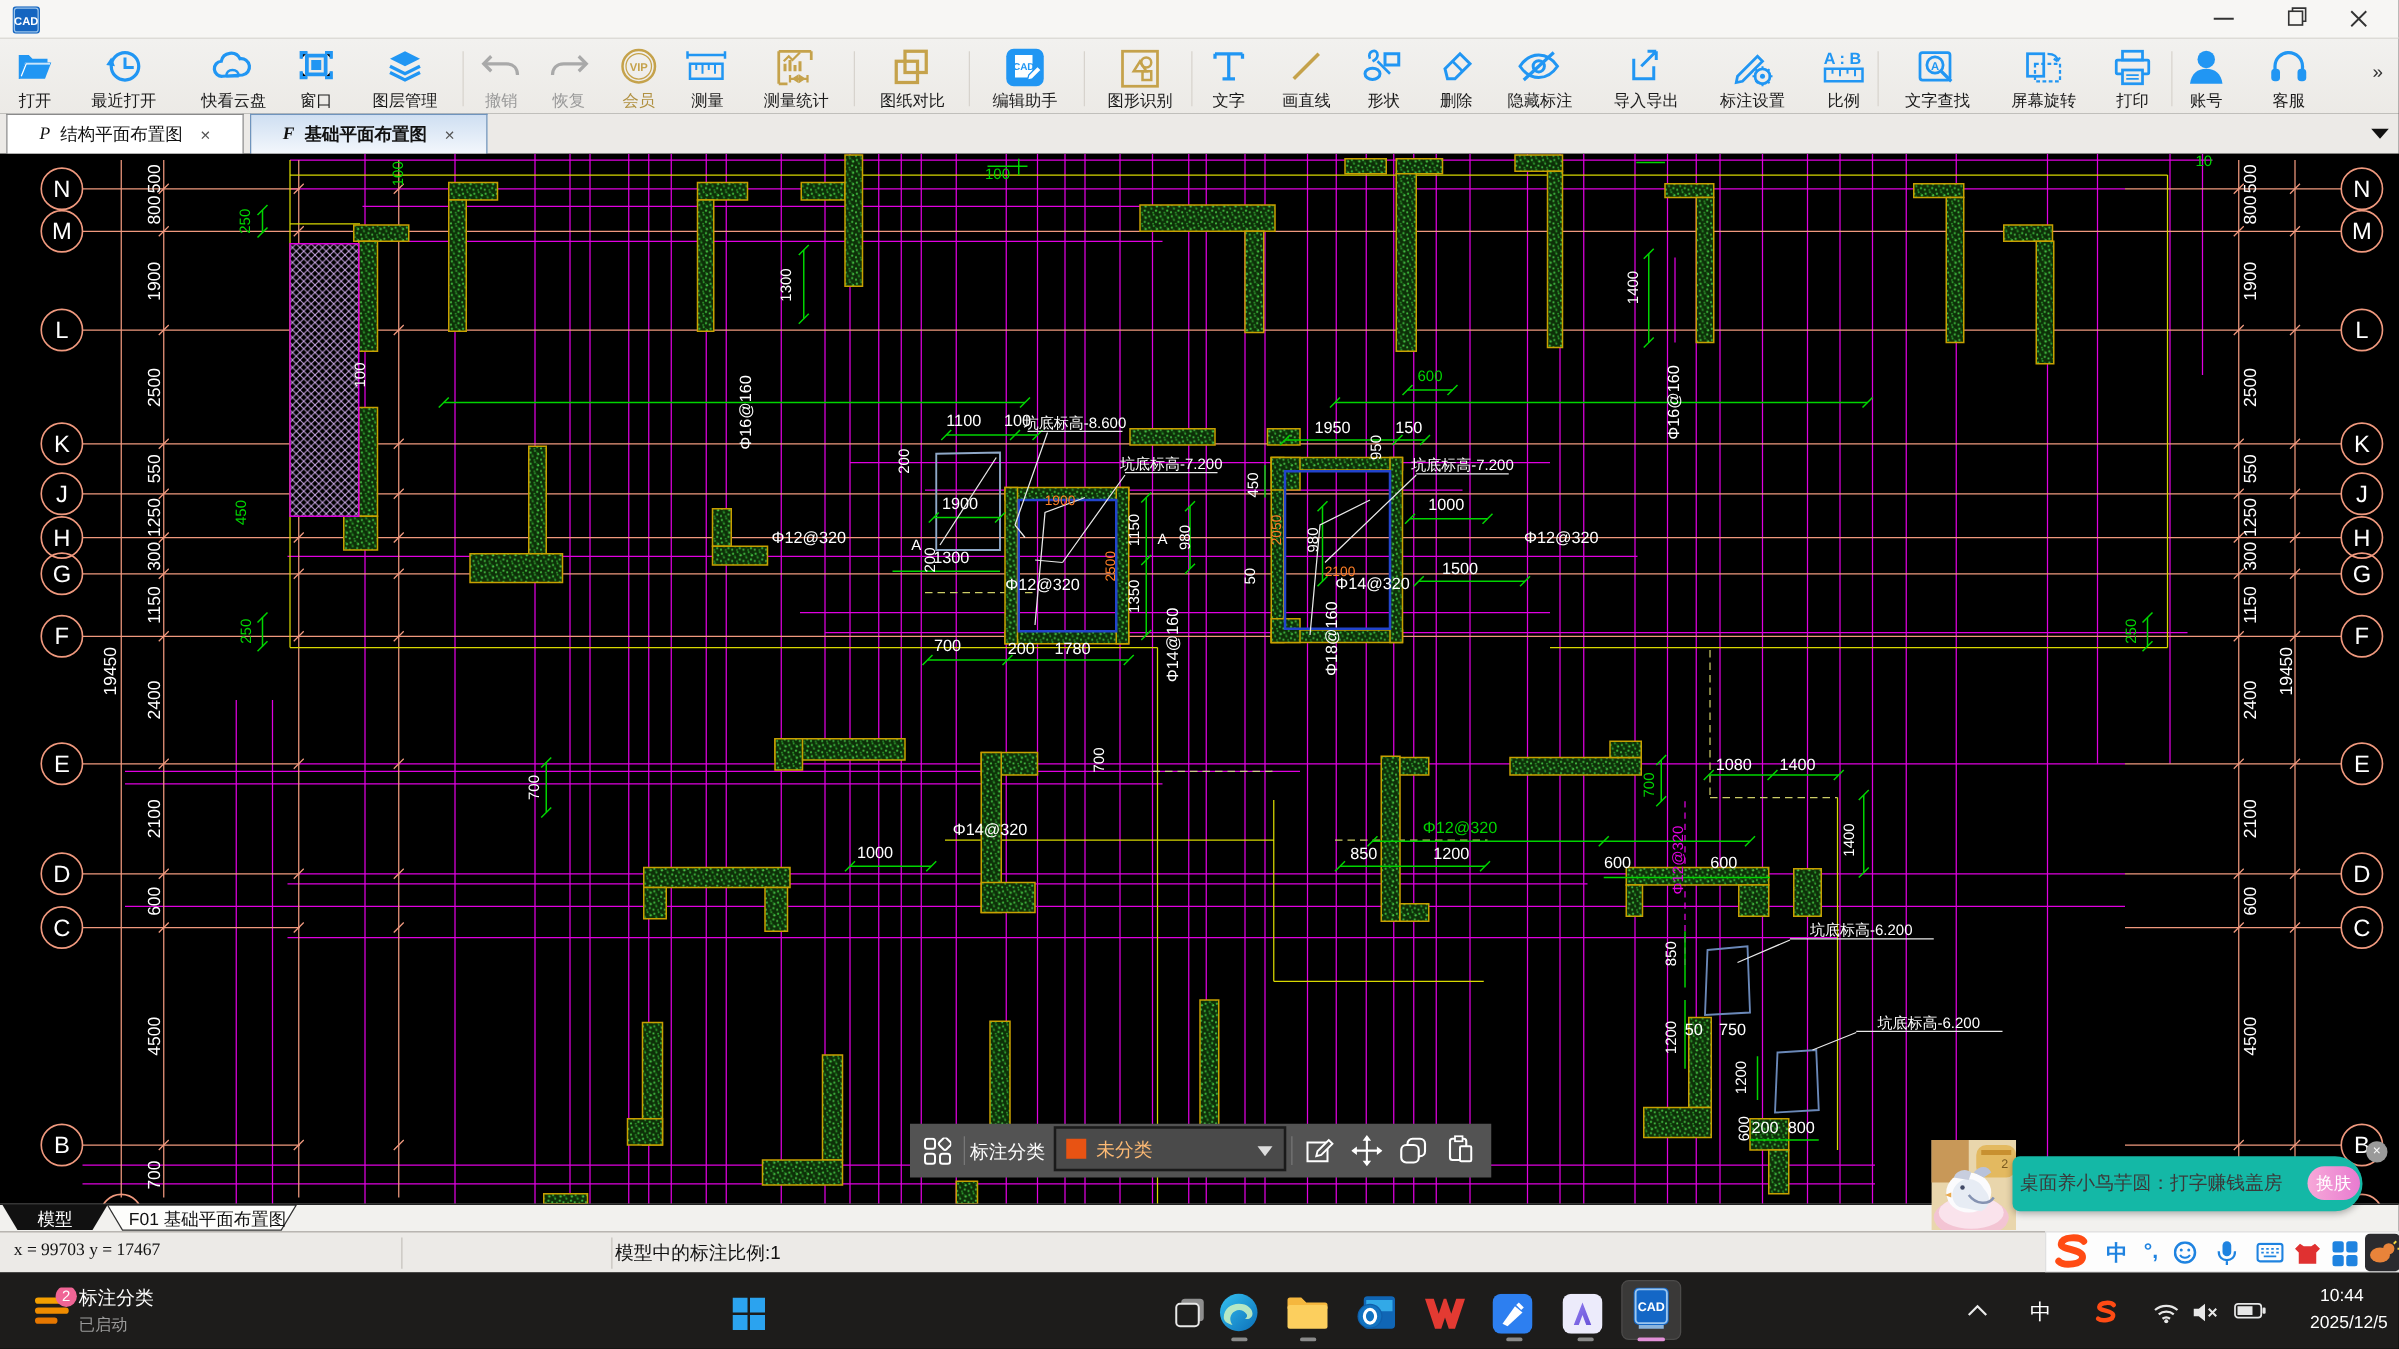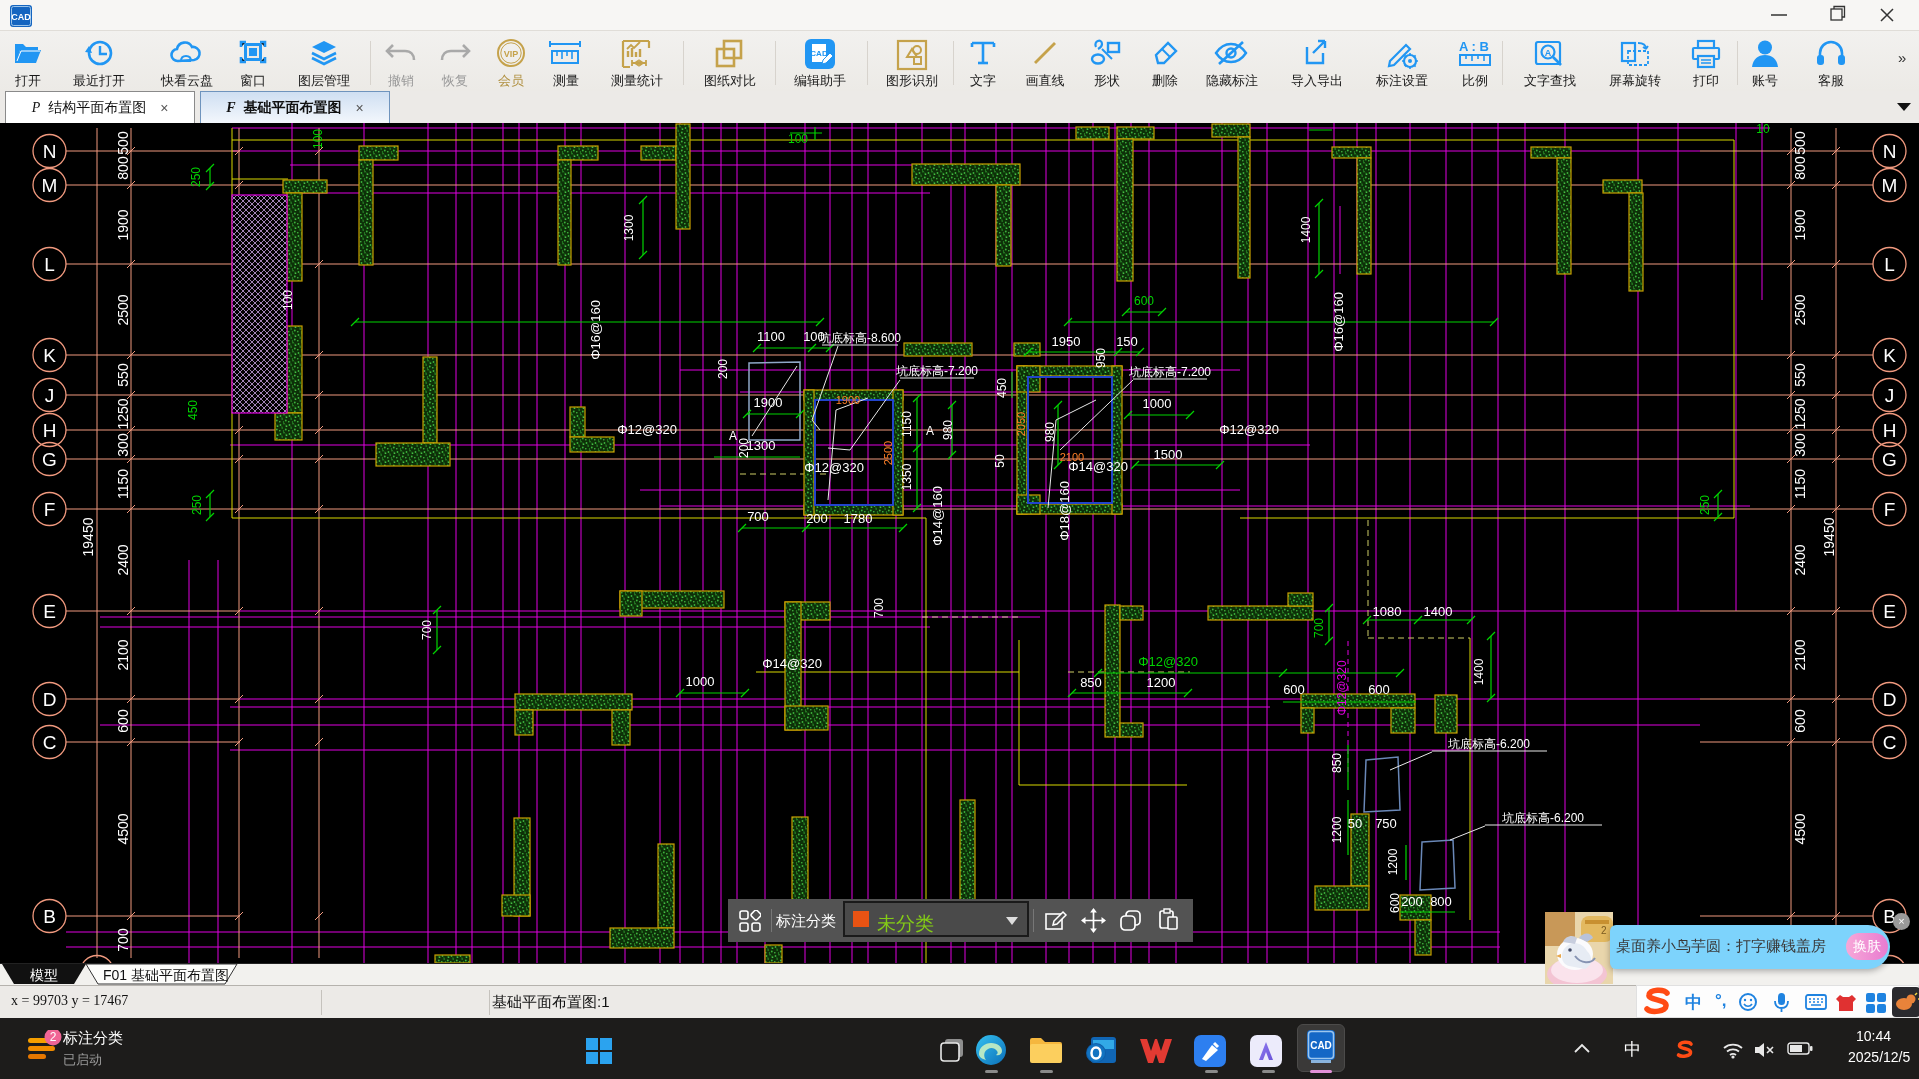--- a/index.html
+++ b/index.html
@@ -434,21 +434,21 @@
     <svg class="abs" style="left:11px;top:11px" width="22" height="22">
       <rect x="1" y="1" width="8" height="8" rx="2" fill="none" stroke="#fff" stroke-width="1.6"></rect>
       <rect x="13" y="1" width="8" height="8" rx="2" fill="none" stroke="#fff" stroke-width="1.6" transform="rotate(45 17 5)"></rect>
       <rect x="1" y="13" width="8" height="8" rx="2" fill="none" stroke="#fff" stroke-width="1.6"></rect>
       <rect x="13" y="13" width="8" height="8" rx="2" fill="none" stroke="#fff" stroke-width="1.6"></rect>
     </svg>
     <div class="abs" style="left:43px;top:10px;width:1px;height:23px;background:#777"></div>
     <div class="abs" style="left:48px;top:13px;font-size:15px;color:#fff">标注分类</div>
     <div class="abs" style="left:115px;top:2px;width:186px;height:36px;background:#4a4a4a;border:2px solid #1a1a1a">
       <div class="abs" style="left:8px;top:8px;width:16px;height:16px;background:#e85313;border:1px solid #fff0"></div>
-      <div class="abs" style="left:32px;top:8px;font-size:19px;color:#84cc16">未分类</div>
+      <div class="abs" style="left:32px;top:8px;font-size:15px;color:#fdba74">未分类</div>
       <svg class="abs" style="left:160px;top:13px" width="14" height="10">
         <path d="M1 1h12l-6 8z" fill="#ddd"></path>
       </svg>
     </div>
     <div class="abs" style="left:305px;top:10px;width:1px;height:23px;background:#777"></div>
     <svg class="abs" style="left:316px;top:9px" width="24" height="25">
       <rect x="2" y="6" width="16" height="15" fill="none" stroke="#fff" stroke-width="1.6"></rect>
       <path d="M10 13l9-9 3 3-9 9-4 1z" fill="#535353" stroke="#fff" stroke-width="1.5"></path>
     </svg>
     <svg class="abs" style="left:353px;top:9px" width="25" height="25">
@@ -470,21 +470,21 @@
       <path d="M2 0L14 20H74L86 0Z" fill="#111"></path>
       <text x="44" y="16" fill="#fff" font-size="14" text-anchor="middle">模型</text>
       <path d="M86 0L98 20H225L237 0Z" fill="#fdfdfb" stroke="#333" stroke-width="1"></path>
       <text x="166" y="16" fill="#111" font-size="14" text-anchor="middle">F01 基础平面布置图</text>
     </svg>
   </div>
 <div id="statusbar">
     <div class="abs" style="left:11px;top:7px;font-family:Liberation Serif, serif;font-size:14px">x = 99703 y = 17467</div>
     <div class="abs" style="left:321px;top:4px;width:1px;height:25px;background:#c5c2bd"></div>
     <div class="abs" style="left:489px;top:4px;width:1px;height:25px;background:#c5c2bd"></div>
-    <div class="abs" style="left:492px;top:7px;font-size:15px">基础平面布置图:1</div>
+    <div class="abs" style="left:492px;top:7px;font-size:15px">模型中的标注比例:1</div>
   </div>
 <div class="abs" style="left:1636px;top:985px;width:283px;height:33px;background:#fdfdfd;border:1px solid #e0e0e0">
     <svg class="abs" style="left:5px;top:1px" width="30" height="30">
       <path d="M25 6C22 2 8 2 7 8c-1 5 16 4 17 10 1 7-15 8-19 4" fill="none" stroke="#ff4b14" stroke-width="5.5" stroke-linecap="round"></path>
     </svg>
     <div class="abs" style="left:48px;top:5px;color:#1f83e0;font-size:17px;font-weight:bold">中</div>
     <div class="abs" style="left:78px;top:5px;color:#1f83e0;font-size:17px;font-weight:bold">°,</div>
     <svg class="abs" style="left:102px;top:7px" width="20" height="20">
       <circle cx="9" cy="9" r="8" fill="none" stroke="#1f83e0" stroke-width="2"></circle>
       <circle cx="6" cy="7" r="1.2" fill="#1f83e0"></circle>
@@ -619,16 +619,16 @@
       <ellipse cx="32" cy="62" rx="30" ry="16" fill="#f3c4d3"></ellipse>
       <ellipse cx="32" cy="58" rx="26" ry="13" fill="#fae3ec"></ellipse>
       <ellipse cx="30" cy="42" rx="18" ry="16" fill="#fbfbfd"></ellipse>
       <path d="M22 34c-8 6-6 18 2 20l16 3c8-4 8-12 2-18-4-8-14-10-20-5z" fill="#e7ecf4"></path>
       <path d="M30 44c6 8 16 8 20 2" fill="none" stroke="#8693b2" stroke-width="2"></path>
       <path d="M18 30c2-6 10-8 14-4l-2 6z" fill="#c8cede"></path>
       <circle cx="25" cy="38" r="1.8" fill="#424a66"></circle>
       <path d="M16 42l-5 2 5 2z" fill="#e8a84c"></path>
       <path d="M34 26c4-6 12-6 14 0l-6 4z" fill="#b8c2da"></path>
     </svg></div>
-<div class="abs" style="left:1610px;top:925px;width:280px;height:44px;background:#7dd3fc;border-radius:6px 22px 22px 6px;box-shadow:0 2px 6px rgba(0,0,0,.3)">
+<div class="abs" style="left:1610px;top:925px;width:280px;height:44px;background:#14b8a6;border-radius:6px 22px 22px 6px;box-shadow:0 2px 6px rgba(0,0,0,.3)">
     <div class="abs" style="left:6px;top:12px;font-size:15px;color:#3a3a3a;white-space:nowrap">桌面养小鸟芋圆：打字赚钱盖房</div>
     <div class="abs" style="left:236px;top:8px;width:42px;height:27px;background:linear-gradient(90deg,#f7a8d8,#e87bd0);border-radius:14px;color:#fff;font-size:14px;text-align:center;line-height:27px">换肤</div>
   </div>
 <div class="abs" style="left:1893px;top:913px;width:17px;height:17px;background:#9a9a9a;border-radius:50%;color:#fff;font-size:11px;text-align:center;line-height:17px">×</div>
 </body></html>

